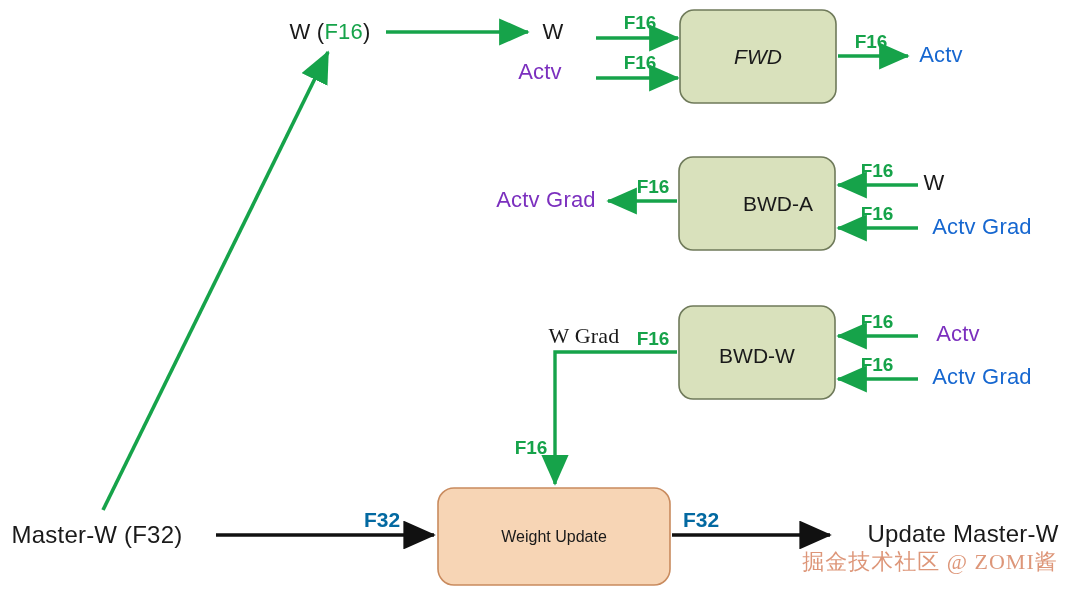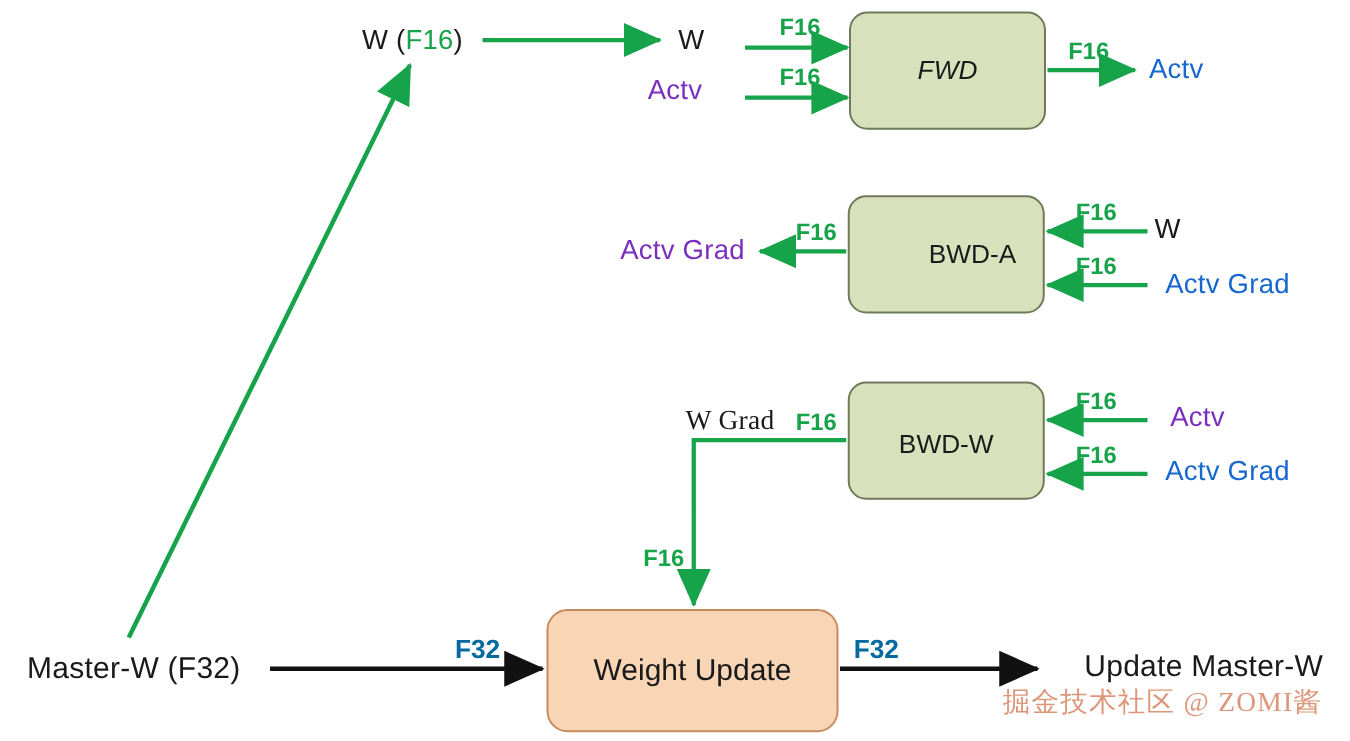--- a/index.html
+++ b/index.html
@@ -96,39 +96,39 @@
     <line x1="216" y1="535" x2="434" y2="535" stroke="#111111" stroke-width="3.6" marker-end="url(#ab)"></line>
 
     <line x1="672" y1="535" x2="830" y2="535" stroke="#111111" stroke-width="3.6" marker-end="url(#ab)"></line>
 
     <line x1="103" y1="510" x2="328" y2="52" stroke="#16a34a" stroke-width="3.6" marker-end="url(#ag)"></line>
   </svg>
 
   <div class="box-label t-black" style="left:758px;top:57px;font-style:italic;">FWD</div>
   <div class="box-label t-black" style="left:757px;top:204px;margin-left:21px;">BWD-A</div>
   <div class="box-label t-black" style="left:757px;top:356px;">BWD-W</div>
-  <div class="box-label t-black" style="left:554px;top:537px;font-size:24px;">Weight Update</div>
+  <div class="box-label t-black" style="left:554px;top:537px;font-size:16px;">Weight Update</div>
 
   <div class="node-label" style="left:330px;top:32px;transform:translate(-50%,-50%);">
     <span class="t-black">W (</span><span class="t-green">F16</span><span class="t-black">)</span>
   </div>
 
   <div class="node-label t-black" style="left:553px;top:32px;">W</div>
   <div class="node-label t-purple" style="left:540px;top:72px;">Actv</div>
   <div class="node-label t-blue" style="left:941px;top:55px;">Actv</div>
 
   <div class="node-label t-purple" style="left:546px;top:200px;">Actv Grad</div>
   <div class="node-label t-black" style="left:934px;top:183px;">W</div>
   <div class="node-label t-blue" style="left:982px;top:227px;">Actv Grad</div>
 
   <div class="node-label t-black" style="left:584px;top:336px;font-family:Liberation Serif, serif;">W Grad</div>
   <div class="node-label t-purple" style="left:958px;top:334px;">Actv</div>
   <div class="node-label t-blue" style="left:982px;top:377px;">Actv Grad</div>
 
-  <div class="node-label t-black" style="left:107px;top:535px;font-size:24px;">Master-W (F32)</div>
+  <div class="node-label t-black" style="left:97px;top:535px;font-size:24px;">Master-W (F32)</div>
   <div class="node-label t-black" style="left:963px;top:534px;font-size:24px;">Update Master-W</div>
 
   <div class="edge-label tag-green" style="left:640px;top:23px;">F16</div>
   <div class="edge-label tag-green" style="left:640px;top:63px;">F16</div>
   <div class="edge-label tag-green" style="left:871px;top:42px;">F16</div>
 
   <div class="edge-label tag-green" style="left:653px;top:187px;">F16</div>
   <div class="edge-label tag-green" style="left:877px;top:171px;">F16</div>
   <div class="edge-label tag-green" style="left:877px;top:214px;">F16</div>
 

